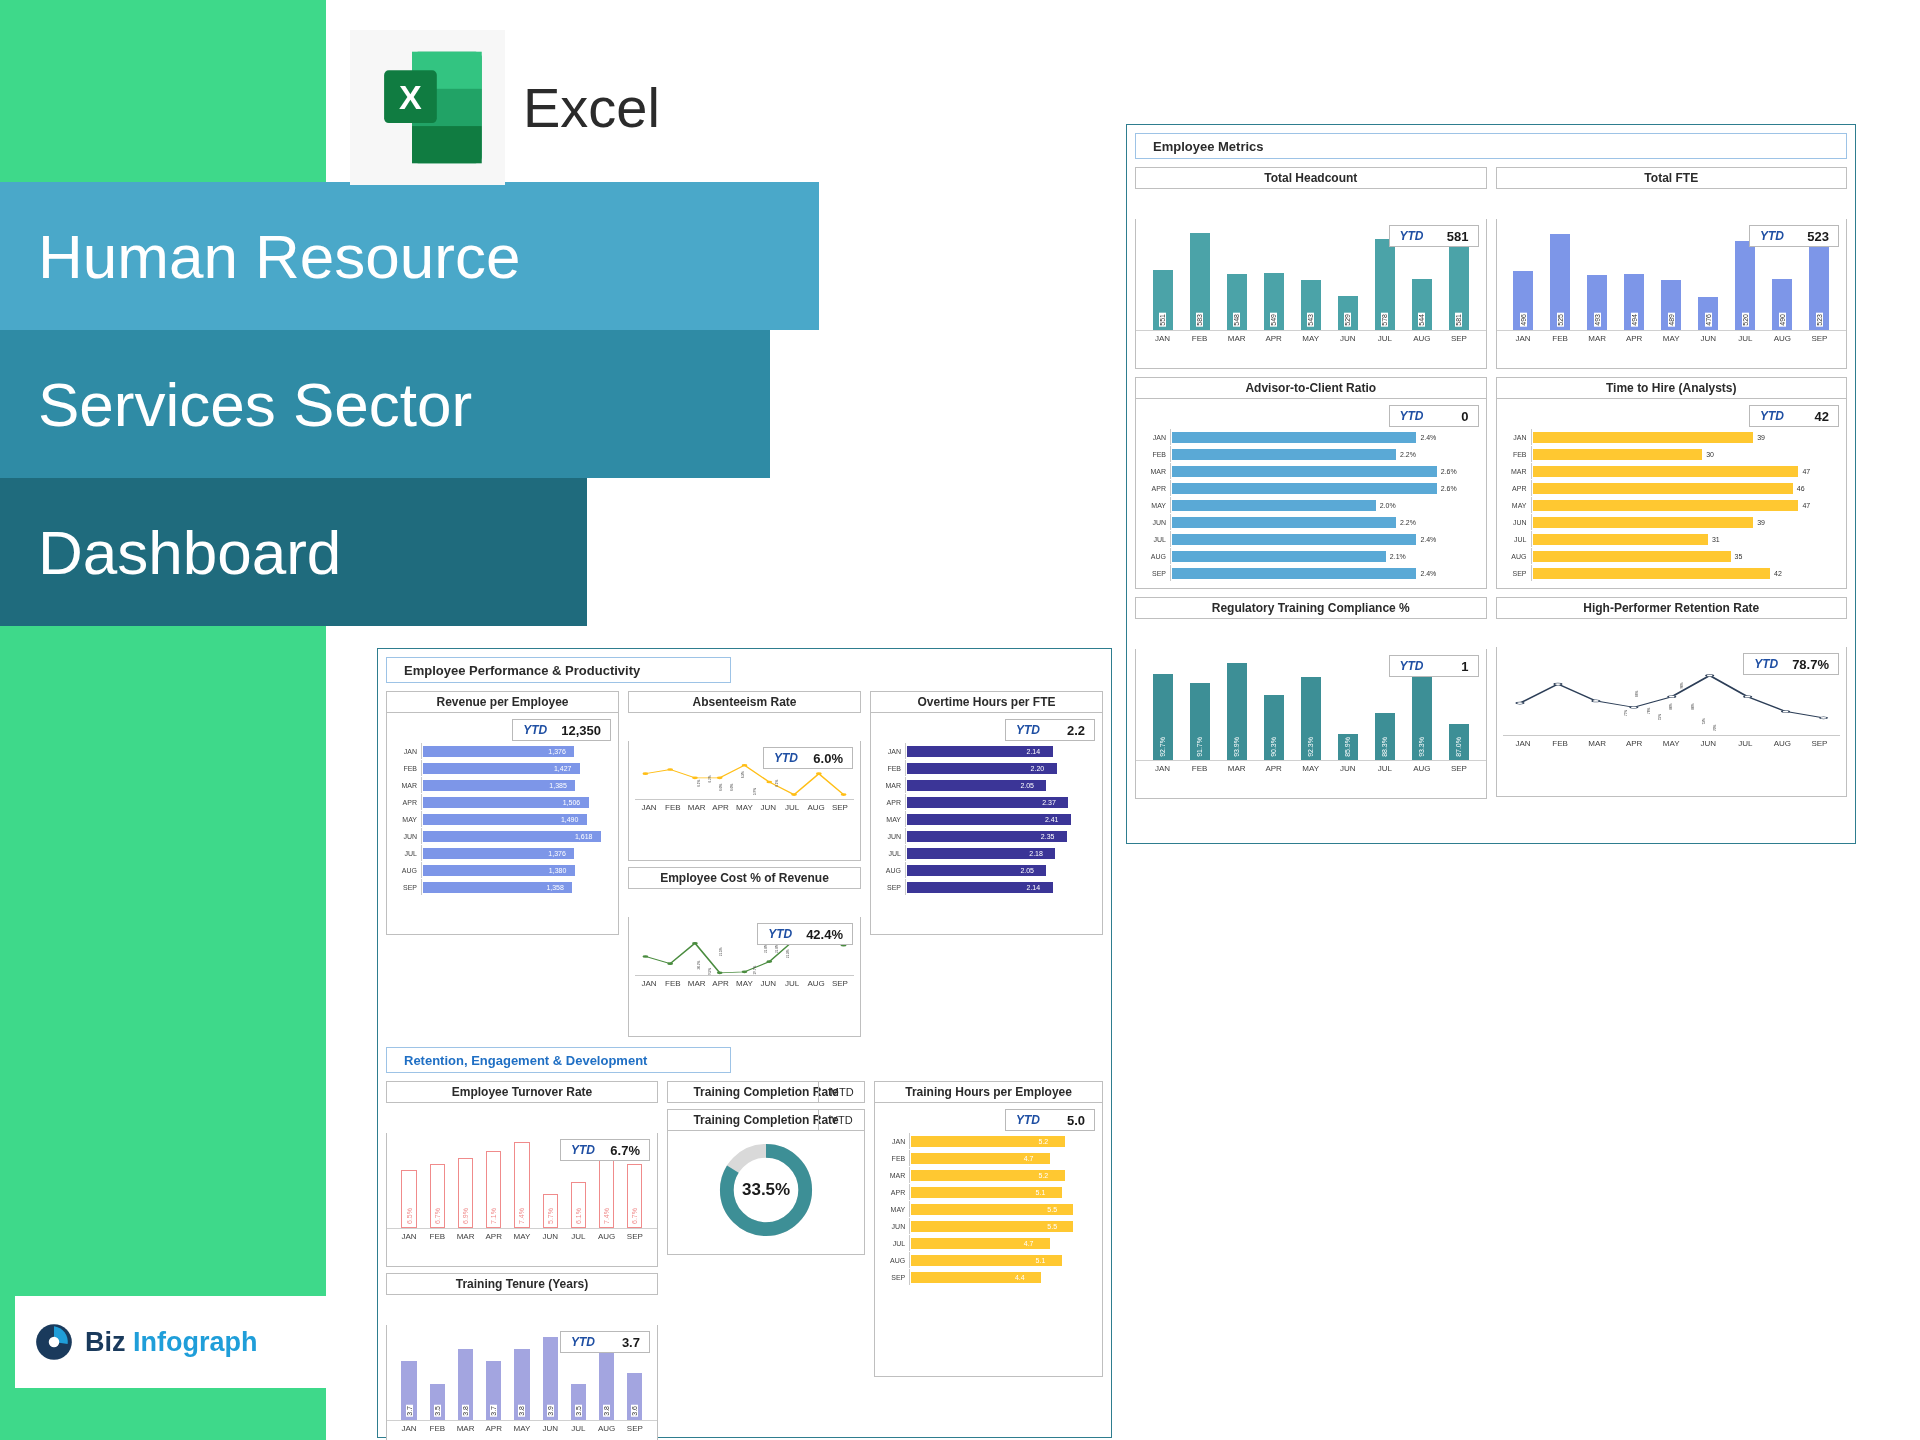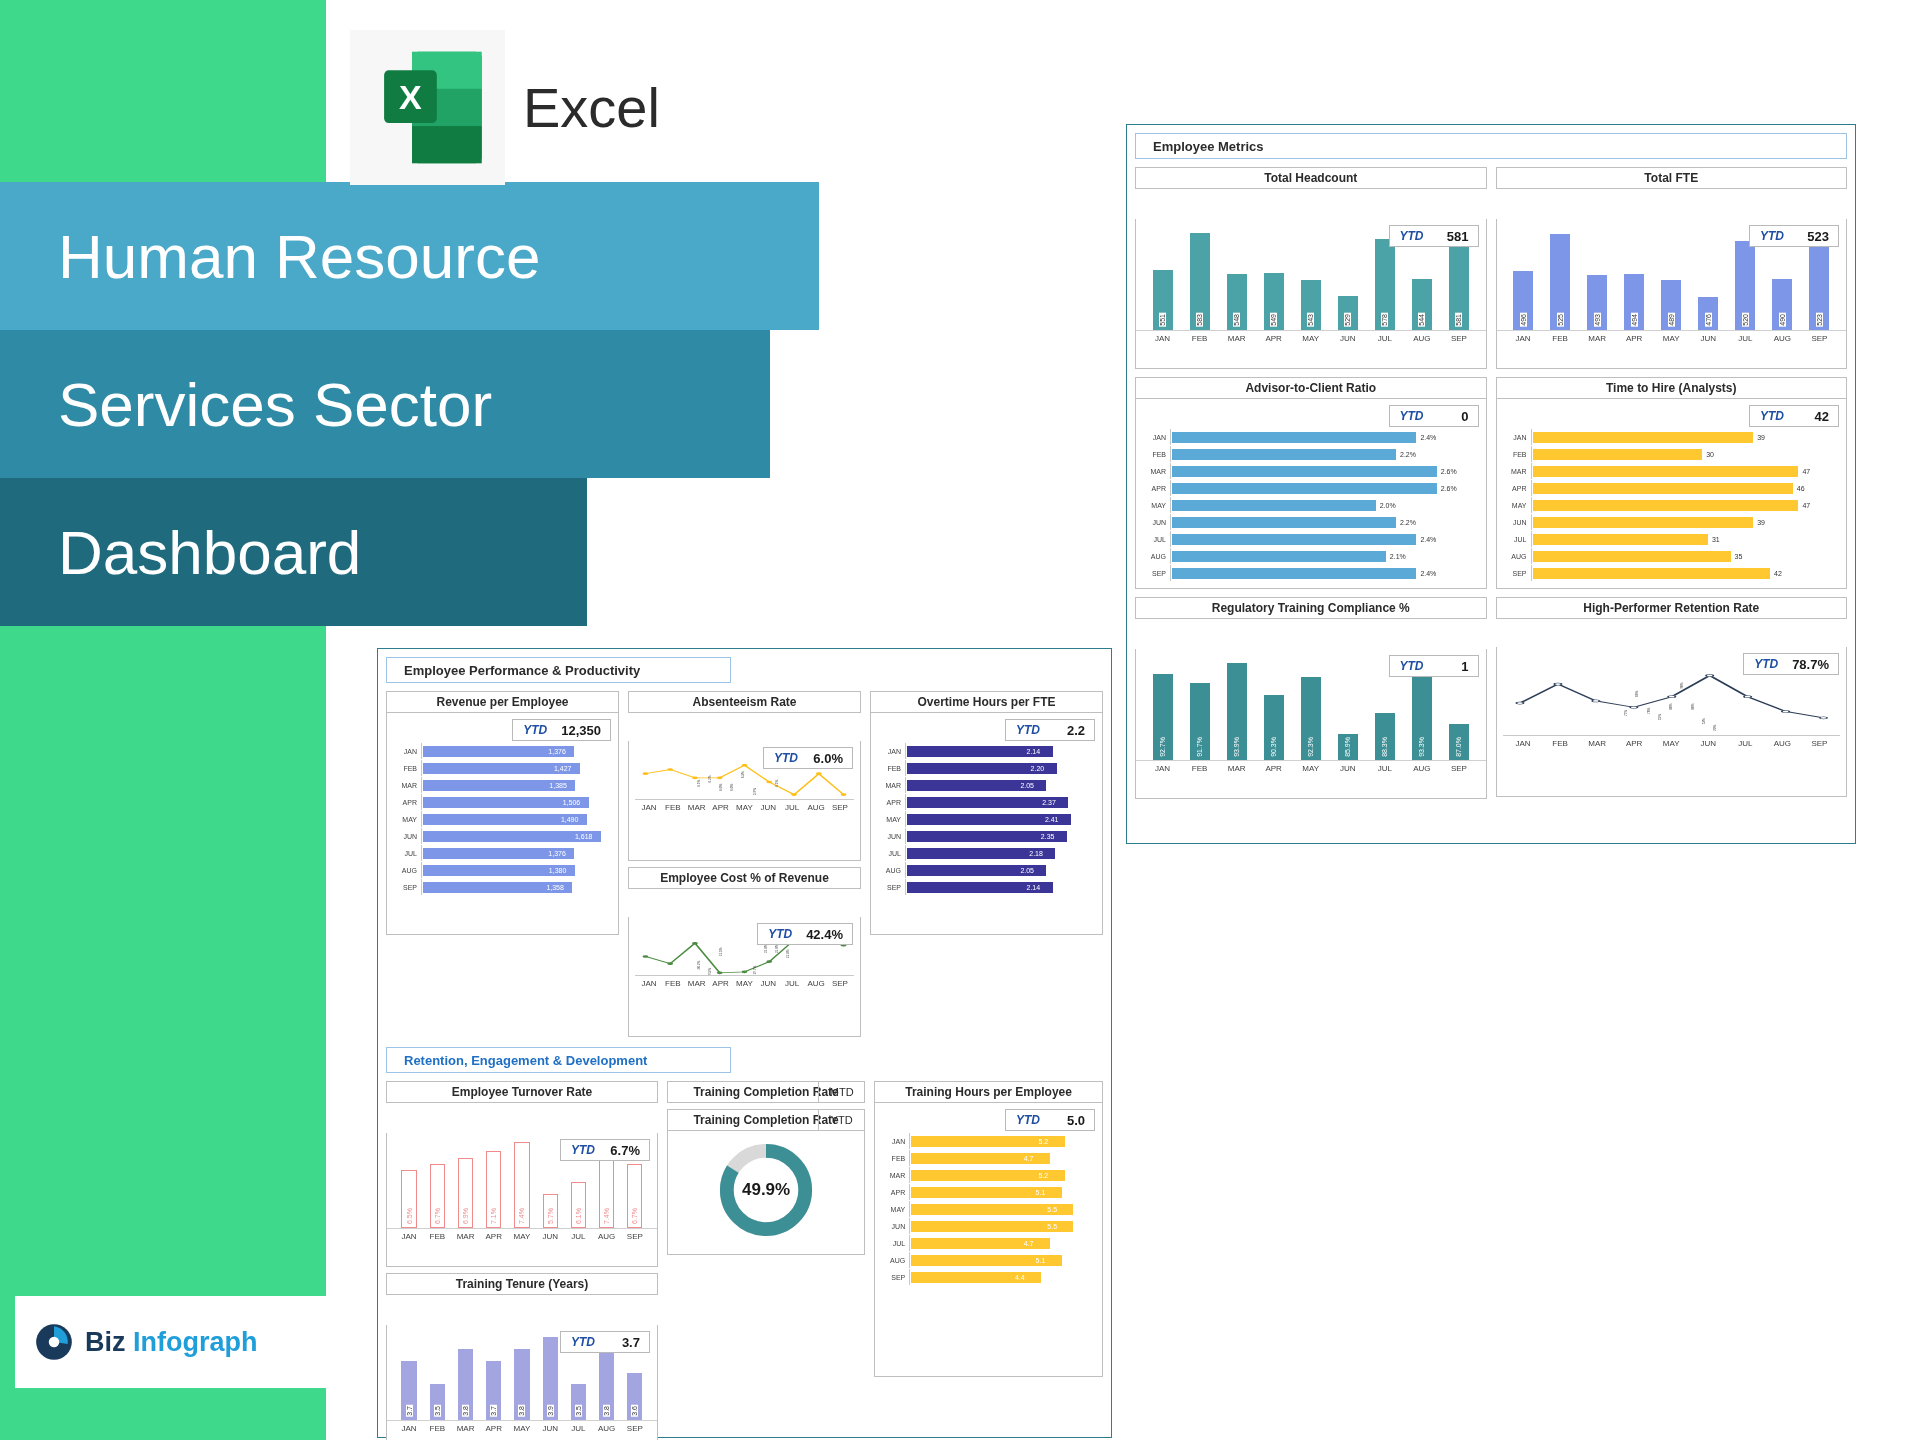--- a/index.html
+++ b/index.html
@@ -3,21 +3,21 @@
 <meta charset="utf-8">
 <style>
   * { box-sizing: border-box; margin: 0; padding: 0; }
   body {
     width: 1920px; height: 1440px;
     font-family: "Liberation Sans", sans-serif;
     background: #ffffff; position: relative; overflow: hidden;
   }
   
   .green-strip { position: absolute; left: 0; top: 0; width: 326px; height: 1440px; background: #3ed98a; }
-  .title-band { position: absolute; color: #fff; display: flex; align-items: center; padding-left: 20px; }
+  .title-band { position: absolute; color: #fff; display: flex; align-items: center; }
   .band1 { left: 0; top: 182px; width: 819px; height: 148px; background: #4aa8c9; }
   .band2 { left: 0; top: 330px; width: 770px; height: 148px; background: #2f8ba5; }
   .band3 { left: 0; top: 478px; width: 587px; height: 148px; background: #1f6b7d; }
   .title-band span { font-size: 62px; font-weight: 400; padding-left: 38px; letter-spacing: 0px; }
   
   .excel-wrap { position: absolute; left: 350px; top: 30px; display: flex; align-items: center; }
   .excel-box { width: 155px; height: 155px; background: #f7f7f7; position: relative; }
   .excel-label { font-size: 56px; color: #2b2b2b; margin-left: 18px; }
   
   .logo-card { position:absolute; left: 15px; top: 1296px; width: 344px; height: 92px; background:#fff; display:flex; align-items:center; gap:10px; padding-left:18px;}
@@ -941,21 +941,21 @@
         <div class="card">
           <div class="card-title">Training Completion Rate
     <span class="corner">YTD</span></div>
           <div class="card-body" style="height:124px;">
     <div class="donut-wrap">
       <div class="donut" style="width:98px;height:98px;">
         <svg viewBox="0 0 100 100" width="100%" height="100%">
           <circle cx="50" cy="50" r="40" fill="none" stroke="#d9d9d9" stroke-width="14"></circle>
           <circle cx="50" cy="50" r="40" fill="none" stroke="#3d8f96" stroke-width="14" stroke-dasharray="210.61 251.33" transform="rotate(-90 50 50)"></circle>
         </svg>
-        <div class="ctr">49.9%</div>
+        <div class="ctr">33.5%</div>
       </div>
             </div>
           </div>
         </div>
       </div>
       <div class="card">
         <div class="card-title">Training Hours per Employee
     </div>
         <div class="card-body" style="height:274px;">
     <div class="ytd">

